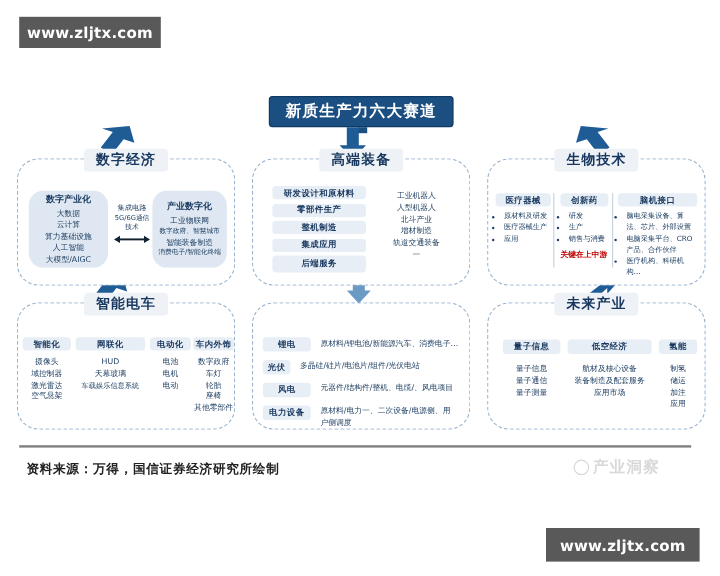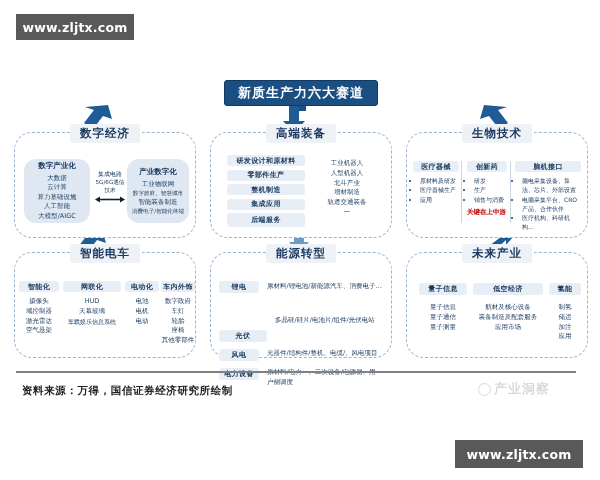--- a/index.html
+++ b/index.html
@@ -224,29 +224,28 @@
     <div class="chip" style="height:11px;margin-bottom:5px;">车内外饰</div>
     <div class="plain-ln">数字政府</div>
     <div class="plain-ln">车灯</div>
     <div class="plain-ln">轮胎</div>
     <div class="plain-ln">座椅</div>
     <div class="plain-ln">其他零部件</div>
   </div>
 </div>
 
 <div class="panel" style="left:210px;top:252px;width:180px;height:104px;">
-  <div class="panel-title" style="top:-9px;">能源转型</div>
 
   <div style="position:absolute;left:8px;top:28px;width:164px;display:flex;flex-direction:column;gap:7px;">
     <div style="display:flex;align-items:center;gap:8px;">
       <div class="chip" style="width:40px;height:12px;flex:none;">锂电</div>
       <div class="plain-ln" style="text-align:left;">原材料/锂电池/新能源汽车、消费电子…</div>
     </div>
     <div style="display:flex;align-items:center;gap:8px;">
-      <div class="chip" style="width:48px;height:12px;flex:none;margin-top:30px;">光伏</div>
+      <div class="chip" style="width:23px;height:12px;flex:none;">光伏</div>
       <div class="plain-ln" style="text-align:left;">多晶硅/硅片/电池片/组件/光伏电站</div>
     </div>
     <div style="display:flex;align-items:flex-start;gap:8px;">
       <div class="chip" style="width:40px;height:12px;flex:none;">风电</div>
       <div class="plain-ln" style="text-align:left;">元器件/结构件/整机、电缆/、风电项目</div>
     </div>
     <div style="display:flex;align-items:flex-start;gap:8px;">
       <div class="chip" style="width:40px;height:12px;flex:none;">电力设备</div>
       <div class="plain-ln" style="text-align:left;width:110px;">原材料/电力一、二次设备/电源侧、用户侧调度</div>
     </div>

